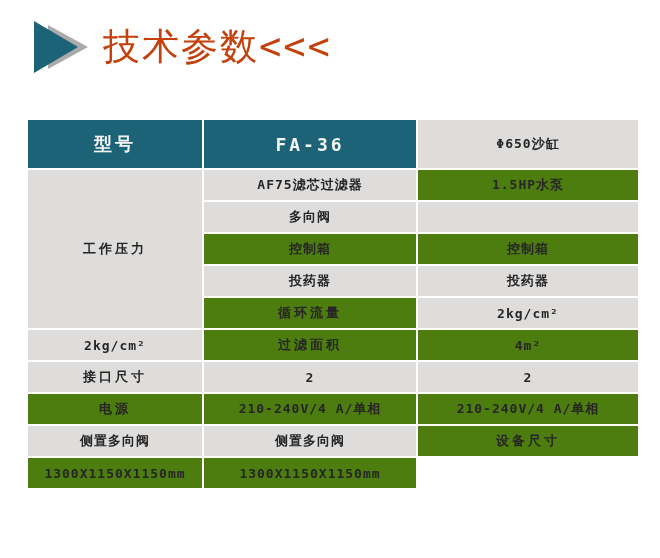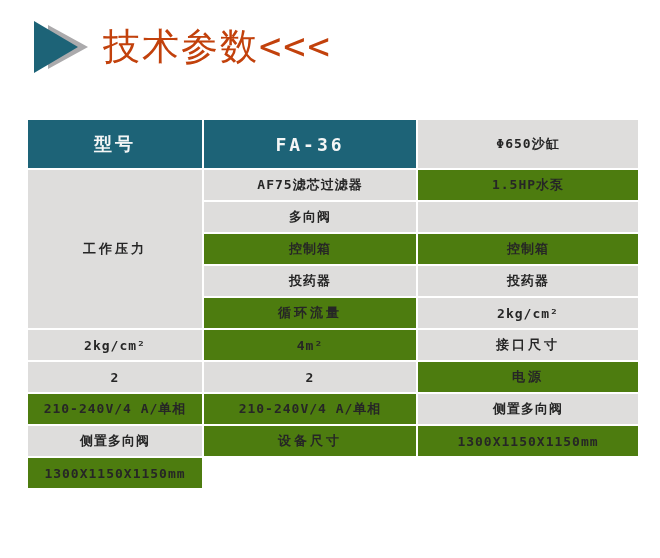--- a/index.html
+++ b/index.html
@@ -68,20 +68,21 @@
   <div class="cell dark">控制箱</div>
 
   <div class="cell light">投药器</div>
   <div class="cell light">投药器</div>
 
   <div class="cell dark label">循环流量</div>
 
   <div class="cell light">2kg/cm²</div>
   <div class="cell light">2kg/cm²</div>
 
+  <div class="cell dark label">过滤面积</div>
   <div class="cell dark">4m²</div>
 
   <div class="cell light label">接口尺寸</div>
   <div class="cell light">2</div>
   <div class="cell light">2</div>
 
   <div class="cell dark label">电源</div>
   <div class="cell dark">210-240V/4 A/单相</div>
   <div class="cell dark">210-240V/4 A/单相</div>
 

